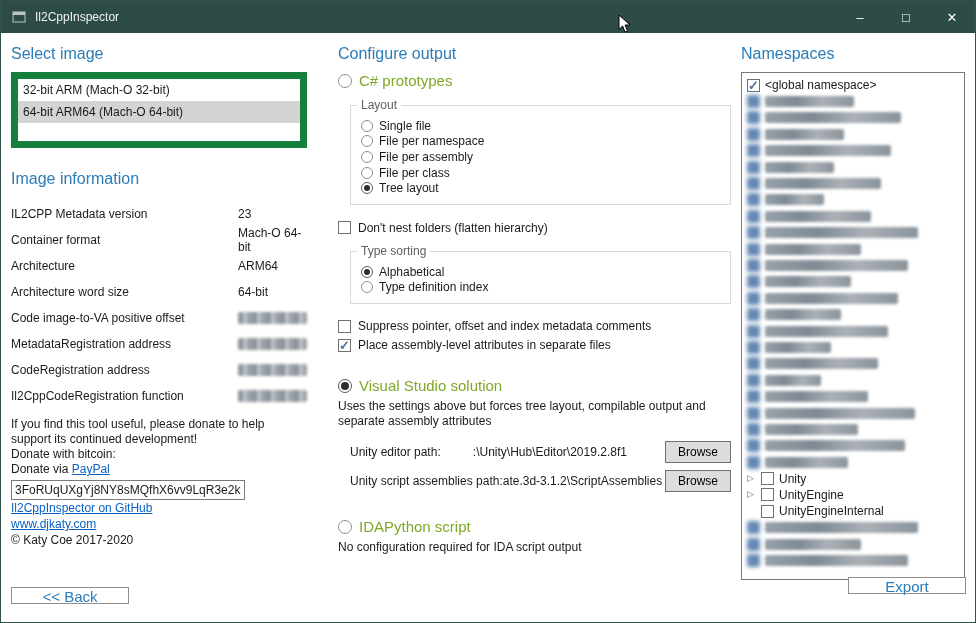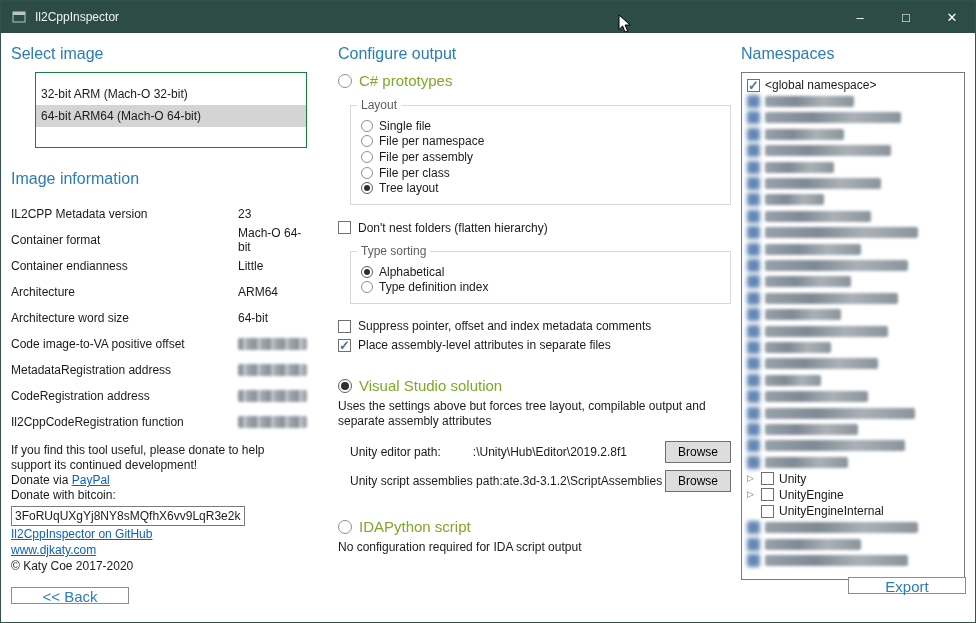--- a/index.html
+++ b/index.html
@@ -10,21 +10,21 @@
   .app-icon{margin:0 9px 0 11px;flex:none;}
   .title{color:#f0f3f2;font-size:12px;}
   .win-controls{margin-left:auto;display:flex;height:100%;}
   .win-btn{width:46px;display:flex;align-items:center;justify-content:center;color:#fff;font-size:13px;cursor:default;}
   .content{position:relative;height:591px;background:#fff;}
   .heading{font-size:16px;color:#2b7cb8;}
   .col-left{position:absolute;left:10px;top:12px;width:296px;}
   .col-mid{position:absolute;left:337px;top:12px;width:398px;}
   .col-right{position:absolute;left:740px;top:12px;width:224px;}
   
-  .listbox{margin-top:9px;height:76px;border:1px solid #15803d;padding-top:10px;background:#fff;margin-left:24px;}
+  .listbox{margin-top:9px;height:76px;border:7px solid #15803d;padding-top:0;background:#fff;}
   .list-item{height:22px;line-height:22px;padding:0 5px;cursor:default;}
   .list-item.selected{background:#d4d4d4;}
   .info{margin-top:13px;}
   .info-row{display:flex;align-items:center;height:26px;}
   .info-label{width:227px;flex:none;}
   .val-blur{width:96px;height:12px;border-radius:2px;background:repeating-linear-gradient(90deg,#8d959c 0 5px,#bcc1c6 5px 9px,#9aa1a8 9px 14px);filter:blur(1.6px);}
   .donate-text{margin-top:8px;line-height:15px;}
   .line{line-height:15px;}
   .link{color:#0b61c4;text-decoration:underline;cursor:pointer;display:inline-block;}
   .bitcoin-input{margin-top:3px;width:234px;height:20px;border:1px solid #7a7a7a;padding:0 3px;font:inherit;color:#1b1b1b;}
@@ -102,24 +102,20 @@
       <div class="info">
         <div class="info-row">
           <span class="info-label">IL2CPP Metadata version</span>
           <span class="info-value">23</span>
         </div>
         <div class="info-row">
           <span class="info-label">Container format</span>
           <span class="info-value">Mach-O 64-bit</span>
         </div>
         <div class="info-row">
-          <span class="info-label">Container endianness</span>
-          <span class="info-value">Little</span>
-        </div>
-        <div class="info-row">
           <span class="info-label">Architecture</span>
           <span class="info-value">ARM64</span>
         </div>
         <div class="info-row">
           <span class="info-label">Architecture word size</span>
           <span class="info-value">64-bit</span>
         </div>
         <div class="info-row">
           <span class="info-label">Code image-to-VA positive offset</span>
           <span class="val-blur"></span>
@@ -132,22 +128,22 @@
           <span class="info-label">CodeRegistration address</span>
           <span class="val-blur"></span>
         </div>
         <div class="info-row">
           <span class="info-label">Il2CppCodeRegistration function</span>
           <span class="val-blur"></span>
         </div>
       </div>
 
       <p class="donate-text">If you find this tool useful, please donate to help support its continued development!</p>
+      <div class="line">Donate with bitcoin:</div>
       <div class="line"><span>Donate via </span><a class="link">PayPal</a></div>
-      <div class="line">Donate with bitcoin:</div>
       <input class="bitcoin-input" value="3FoRUqUXgYj8NY8sMQfhX6vv9LqR3e2kzz" style="">
 
       <div class="footer">
         <div><a class="link">Il2CppInspector on GitHub</a></div>
         <div><a class="link">www.djkaty.com</a></div>
         <div>© Katy Coe 2017-2020</div>
       </div>
     </div>
 
     <div class="col-mid">

